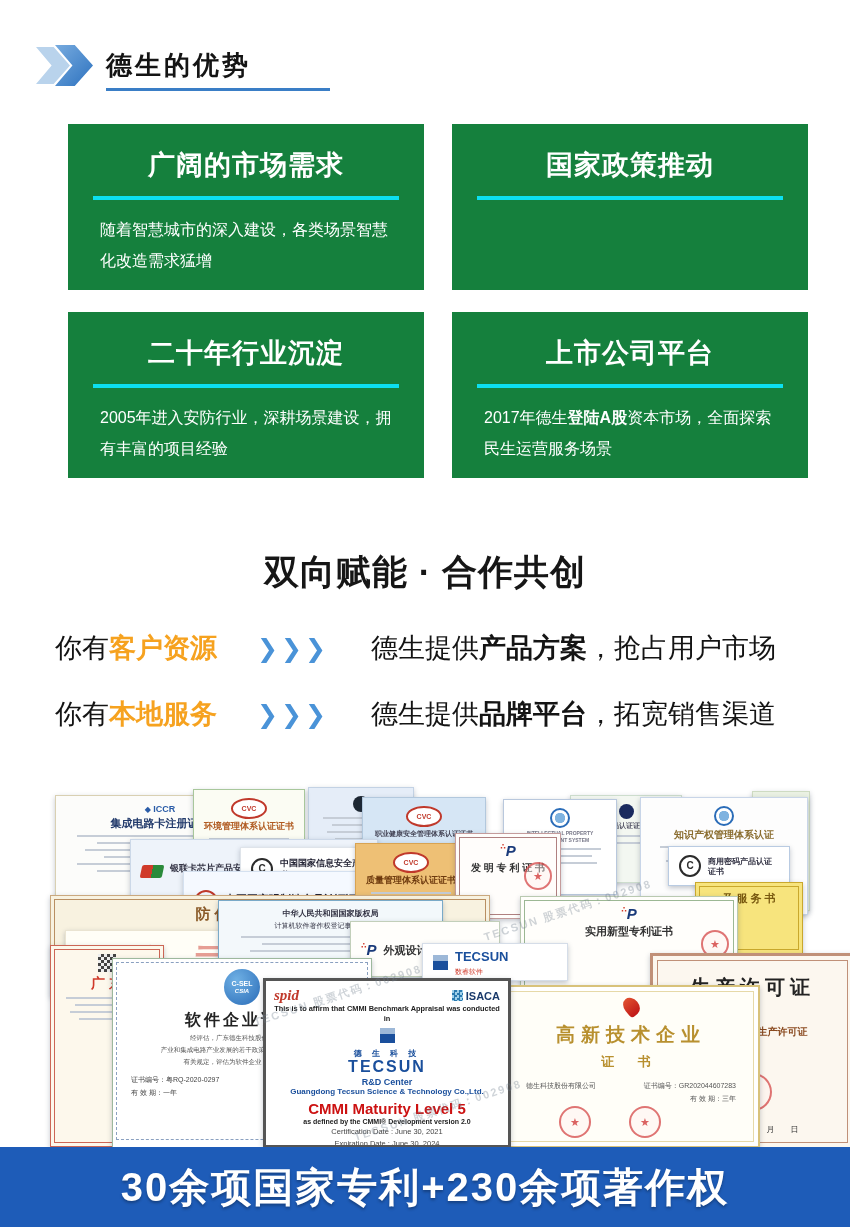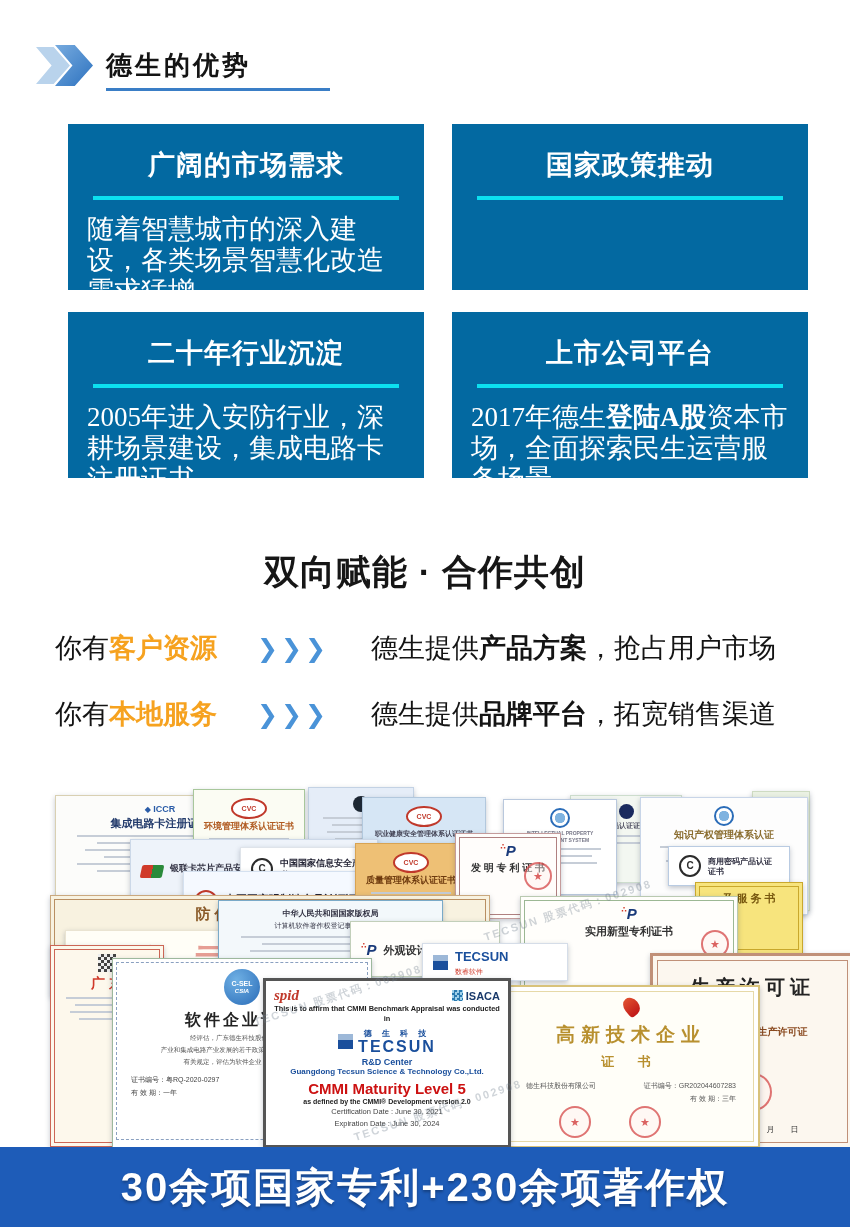--- a/index.html
+++ b/index.html
@@ -10,24 +10,24 @@
   .chev{position:absolute;top:47px;width:34px;height:37px;
         clip-path:polygon(0 0,52% 0,100% 50%,52% 100%,0 100%,46% 50%);}
   .chev-light{left:36px;background:#b9d3ec;}
   .chev-dark{left:55px;top:45px;width:38px;height:41px;
         background:linear-gradient(135deg,#77abdf,#2d72bf);}
   .hdr-title{position:absolute;left:106px;top:48px;font-size:26px;font-weight:800;
         color:#141414;letter-spacing:3px;}
   .hdr-underline{position:absolute;left:106px;top:88px;width:224px;height:3px;background:#3a7ec6;}
 
   
-  .adv-card{position:absolute;width:356px;height:166px;background:#0369a1;color:#fff;}
+  .adv-card{position:absolute;width:356px;height:166px;background:#15803d;color:#fff;}
   .adv-title{text-align:center;margin-top:23px;font-size:27px;font-weight:800;letter-spacing:1px;}
   .adv-divider{height:4px;background:#0ce0f0;margin:13px 25px 0;}
-  .adv-body{margin:14px 19px 0;font-size:27px;line-height:31px;font-family:Liberation Serif, serif;}
+  .adv-body{margin:14px 32px 0;font-size:16px;line-height:31px;}
   .adv-body b{font-weight:800;}
 
   
   .coop-title{position:absolute;left:0;top:549px;width:100%;text-align:center;
         font-size:35px;font-weight:800;color:#161616;letter-spacing:1px;}
   .coop-row{position:absolute;left:55px;width:750px;height:40px;display:flex;
         align-items:center;font-size:27px;color:#141414;}
   .coop-left{width:202px;}
   .coop-left .hl{color:#f6a21f;font-weight:800;}
   .coop-arrows{width:102px;color:#4a93d8;font-weight:800;font-size:25px;letter-spacing:3px;}
@@ -86,21 +86,21 @@
 
   
   #cmmi-cert{left:213px;top:195px;width:248px;height:170px;z-index:9;border:3px solid #555;
         background:#fff;padding:6px 8px;}
   .cmmi-top{display:flex;justify-content:space-between;align-items:center;}
   .spid{font-family:"Liberation Serif",serif;font-style:italic;font-weight:700;color:#c0392b;font-size:15px;}
   .isaca{display:flex;align-items:center;gap:3px;color:#1a3a6b;font-weight:800;font-size:11px;}
   .isaca-mark{width:11px;height:11px;display:inline-block;
         background:repeating-conic-gradient(#2a7ab0 0 25%,#9fd0ea 0 50%) 0 0/5px 5px;}
   .cmmi-affirm{font-size:7.4px;font-weight:700;color:#222;line-height:1.35;}
-  .tecsun-logo{display:flex;justify-content:center;align-items:center;gap:5px;margin-top:4px;}
+  .tecsun-logo{display:flex;justify-content:center;align-items:center;gap:5px;margin-top:4px;flex-direction:column;}
   .tecsun-cn{display:block;font-size:8px;color:#1a4f9c;letter-spacing:4px;font-weight:700;}
   .tecsun-en{display:block;font-size:16px;color:#1a4f9c;font-weight:800;letter-spacing:2px;line-height:.95;}
   .cmmi-rd{font-size:9px;font-weight:800;color:#1a4f9c;margin-top:3px;}
   .cmmi-co{font-size:8px;font-weight:700;color:#1a4f9c;}
   .cmmi-level{font-size:15px;font-weight:800;color:#cc1111;margin-top:4px;}
   .cmmi-def{font-size:7px;font-weight:700;color:#222;margin-top:1px;}
   .cmmi-date{font-size:7.5px;color:#444;line-height:1.5;margin-top:1px;}
 
   
   #hitech-cert{left:452px;top:202px;width:258px;height:163px;z-index:8;background:#fffef8;
@@ -148,21 +148,21 @@
     <div class="adv-divider"></div>
     <div class="adv-body"><span>随着智慧城市的深入建设，各类场景智慧化改造需求猛增</span><b></b><span></span></div>
   </div>
   <div class="adv-card" style="left:452px;top:124px;">
     <div class="adv-title">国家政策推动</div>
     <div class="adv-divider"></div>
   </div>
   <div class="adv-card" style="left:68px;top:312px;">
     <div class="adv-title">二十年行业沉淀</div>
     <div class="adv-divider"></div>
-    <div class="adv-body"><span>2005年进入安防行业，深耕场景建设，集成电路卡注册证书</span><b></b><span></span></div>
+    <div class="adv-body"><span>2005年进入安防行业，深耕场景建设，拥有丰富的项目经验</span><b></b><span></span></div>
   </div>
   <div class="adv-card" style="left:452px;top:312px;">
     <div class="adv-title">上市公司平台</div>
     <div class="adv-divider"></div>
     <div class="adv-body"><span>2017年德生</span><b>登陆A股</b><span>资本市场，全面探索民生运营服务场景</span></div>
   </div>
 
   <div class="coop-title">双向赋能 · 合作共创</div>
 
   <div class="coop-row" style="top:628px;">

